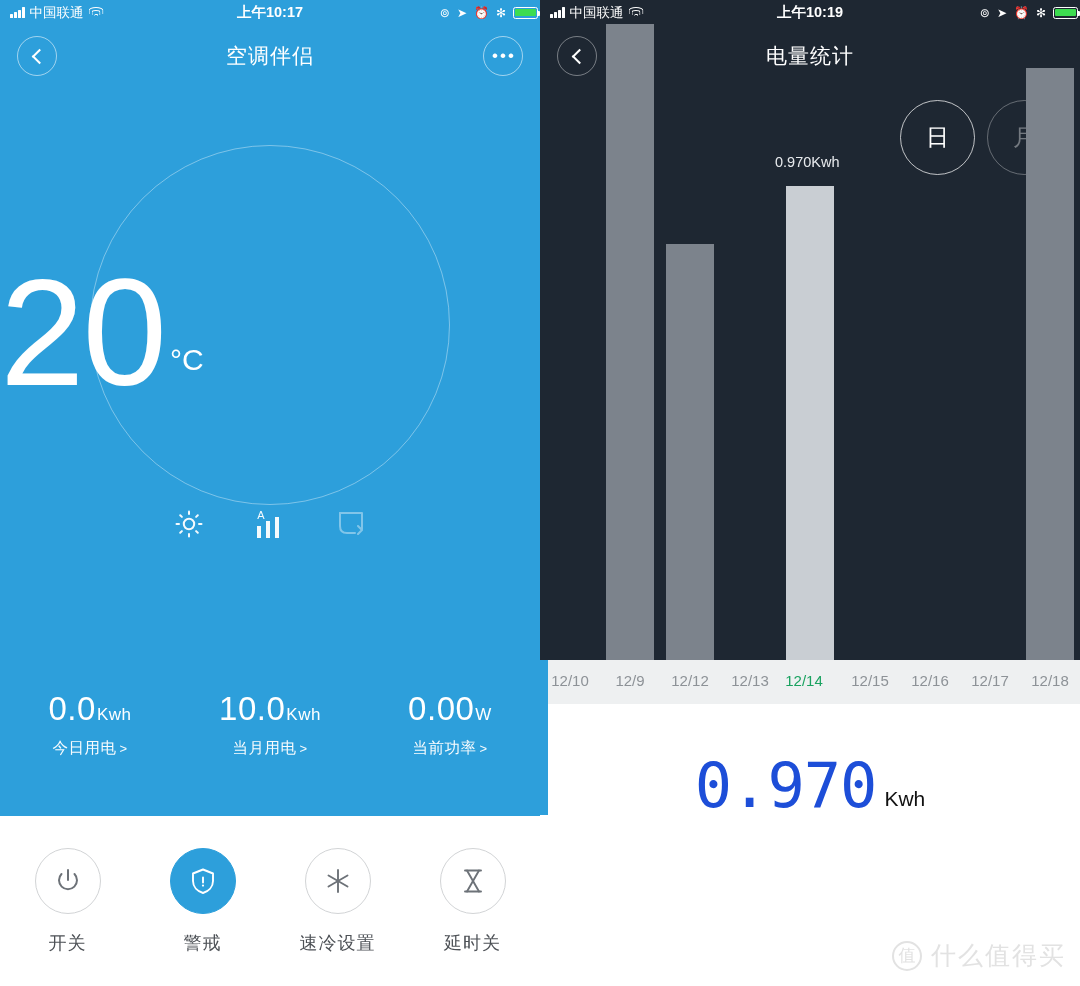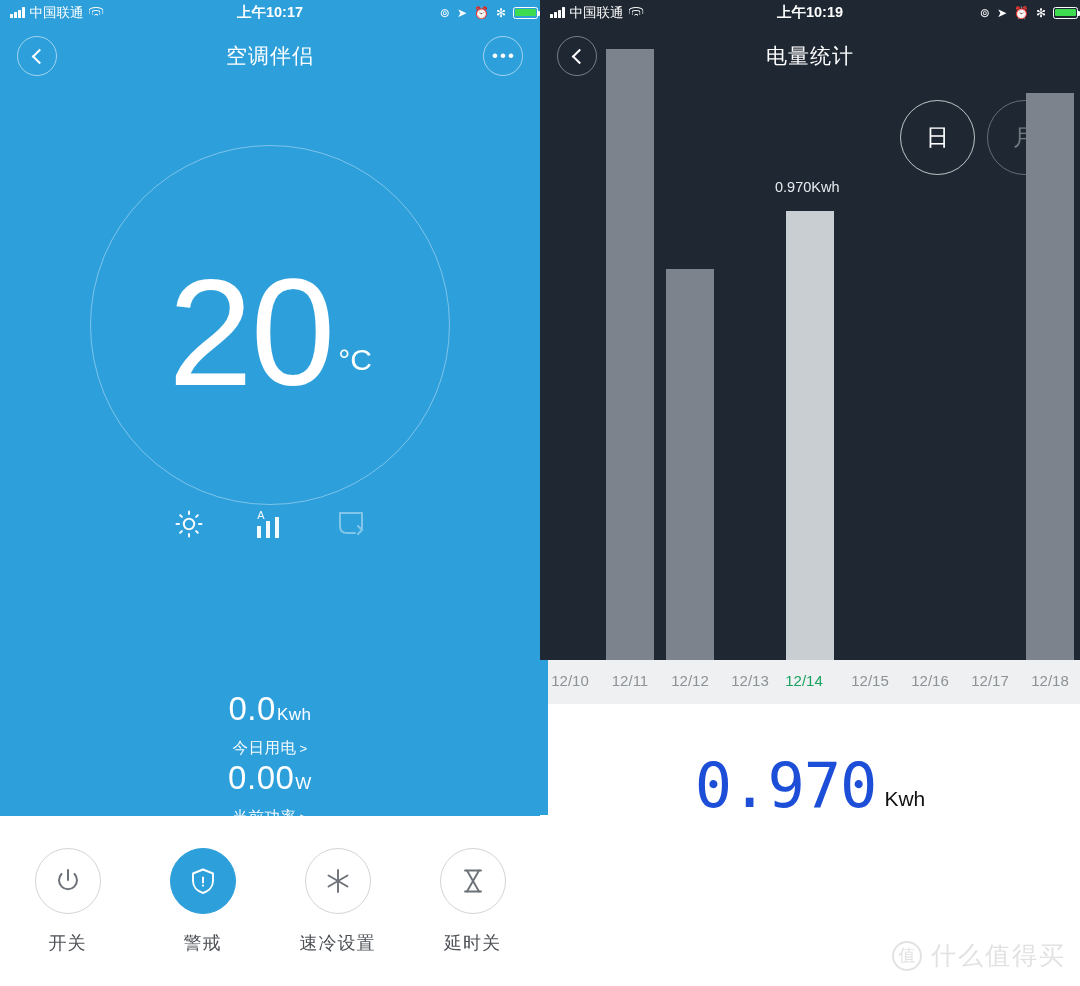--- a/index.html
+++ b/index.html
@@ -62,37 +62,37 @@
   .nav-more { position:absolute; right:17px; font-size:17px; letter-spacing:2px;
               padding-left:2px; }
   .chev { width:11px; height:11px; border-left:2.2px solid #fff;
           border-bottom:2.2px solid #fff; transform:rotate(45deg);
           margin-left:4px; }
 
   
   #dial { position:absolute; left:90px; top:145px; width:360px; height:360px;
           border-radius:50%; border:1.4px solid rgba(255,255,255,.38); }
   #temp-wrap { position:absolute; left:0; top:0; width:540px; height:650px;
-     display:flex; align-items:center; justify-content:center;
+     display:flex; align-items:center; 
      padding-top:16px; pointer-events:none; }
   #temp-inline { display:flex; align-items:flex-end; }
   #temp-value { font-size:152px; color:#fff; line-height:.92;
      font-weight:300; letter-spacing:-2px; font-family:"Liberation Sans",sans-serif; }
   #temp-unit { font-size:30px; color:#fff; font-weight:300;
      margin-left:5px; margin-bottom:26px; }
 
   
   #mode-row { position:absolute; left:0; top:508px; width:540px;
      display:flex; justify-content:center; align-items:center; gap:48px; }
   .mode-ic { color:#fff; opacity:.95; }
   .mode-ic.dim { opacity:.40; }
 
   
   #stats { position:absolute; left:0; top:690px; width:540px;
-     display:flex; color:#fff;flex-direction:column; }
+     display:flex; color:#fff; }
   .stat { flex:1; text-align:center; }
   .stat-num { font-size:33px; font-weight:300; letter-spacing:.5px; }
   .stat-num .u { font-size:17px; font-weight:400; margin-left:1px; }
   .stat-lbl { font-size:15.5px; margin-top:10px; letter-spacing:.5px;
               color:rgba(255,255,255,.97); }
   .stat-lbl .ar { font-size:13px; margin-left:3px; }
 
   
   #actions { position:absolute; left:0; top:848px; width:540px;
      display:flex; }
@@ -118,21 +118,21 @@
   #period { position:absolute; right:18px; top:100px; display:flex; gap:12px; }
   .per {
     width:75px; height:75px; border-radius:50%;
     display:flex; align-items:center; justify-content:center;
     font-size:23px; border:1.3px solid rgba(255,255,255,.32);
     color:rgba(255,255,255,.38);
   }
   .per.sel { border-color:rgba(255,255,255,.72); color:#ffffff; }
 
   
-  #chart { position:absolute; left:0; top:0; width:540px; height:660px;margin-top:25px; }
+  #chart { position:absolute; left:0; top:0; width:540px; height:660px; }
   .bar { position:absolute; bottom:0; background:#7c838c; }
   .bar.sel { background:#c9ced3; }
   #tip { position:absolute; color:#e8ebee; font-size:14.5px;
          white-space:nowrap; }
   #tri { position:absolute; width:0; height:0;
          border-left:11px solid transparent; border-right:11px solid transparent;
          border-bottom:13px solid #ffffff; }
   #axis { position:absolute; left:0; top:660px; width:540px; height:44px;
           background:#eef0f1; }
   #axis .tk { position:absolute; top:12px; font-size:15px; color:#8d9297;
@@ -239,20 +239,24 @@
         </svg>
       </span>
     </div>
 
     <div id="stats">
       <div class="stat">
         <div class="stat-num"><span>0.0</span><span class="u">Kwh</span></div>
         <div class="stat-lbl"><span>今日用电</span><span class="ar">&gt;</span></div>
       </div>
       <div class="stat">
+        <div class="stat-num"><span>10.0</span><span class="u">Kwh</span></div>
+        <div class="stat-lbl"><span>当月用电</span><span class="ar">&gt;</span></div>
+      </div>
+      <div class="stat">
         <div class="stat-num"><span>0.00</span><span class="u">W</span></div>
         <div class="stat-lbl"><span>当前功率</span><span class="ar">&gt;</span></div>
       </div>
     </div>
 
     <div id="actions">
       <div class="act">
         <div class="act-ic">
           <svg width="30" height="30" viewBox="0 0 30 30" fill="none" stroke="currentColor" stroke-width="2" stroke-linecap="round">
             <path d="M8.5 8 A9 9 0 1 0 21.5 8"></path>
@@ -341,21 +345,21 @@
       <div id="tip" style="left: 235px; top: 153.778px;">0.970Kwh</div>
       <div id="tri" style="left: 259px; top: 647px;"></div>
     <div class="bar" style="left: 66px; width: 48px; height: 635.556px;"></div>
         <div class="bar" style="left: 126px; width: 48px; height: 415.556px;"></div>
         <div class="bar sel" style="left: 246px; width: 48px; height: 474.222px;"></div>
         <div class="bar" style="left: 486px; width: 48px; height: 591.556px;"></div>
       </div>
 
     <div id="axis">
         <div class="tk" style="left: 30px;">12/10</div>
-        <div class="tk" style="left: 90px;">12/11</div>
+        <div class="tk" style="left: 90px;">12/9</div>
         <div class="tk" style="left: 150px;">12/12</div>
         <div class="tk" style="left: 210px;">12/13</div>
         <div class="tk hi" style="left: 264px;">12/14</div>
         <div class="tk" style="left: 330px;">12/15</div>
         <div class="tk" style="left: 390px;">12/16</div>
         <div class="tk" style="left: 450px;">12/17</div>
         <div class="tk" style="left: 510px;">12/18</div>
       </div>
     <div id="blue-strip"></div>
 

